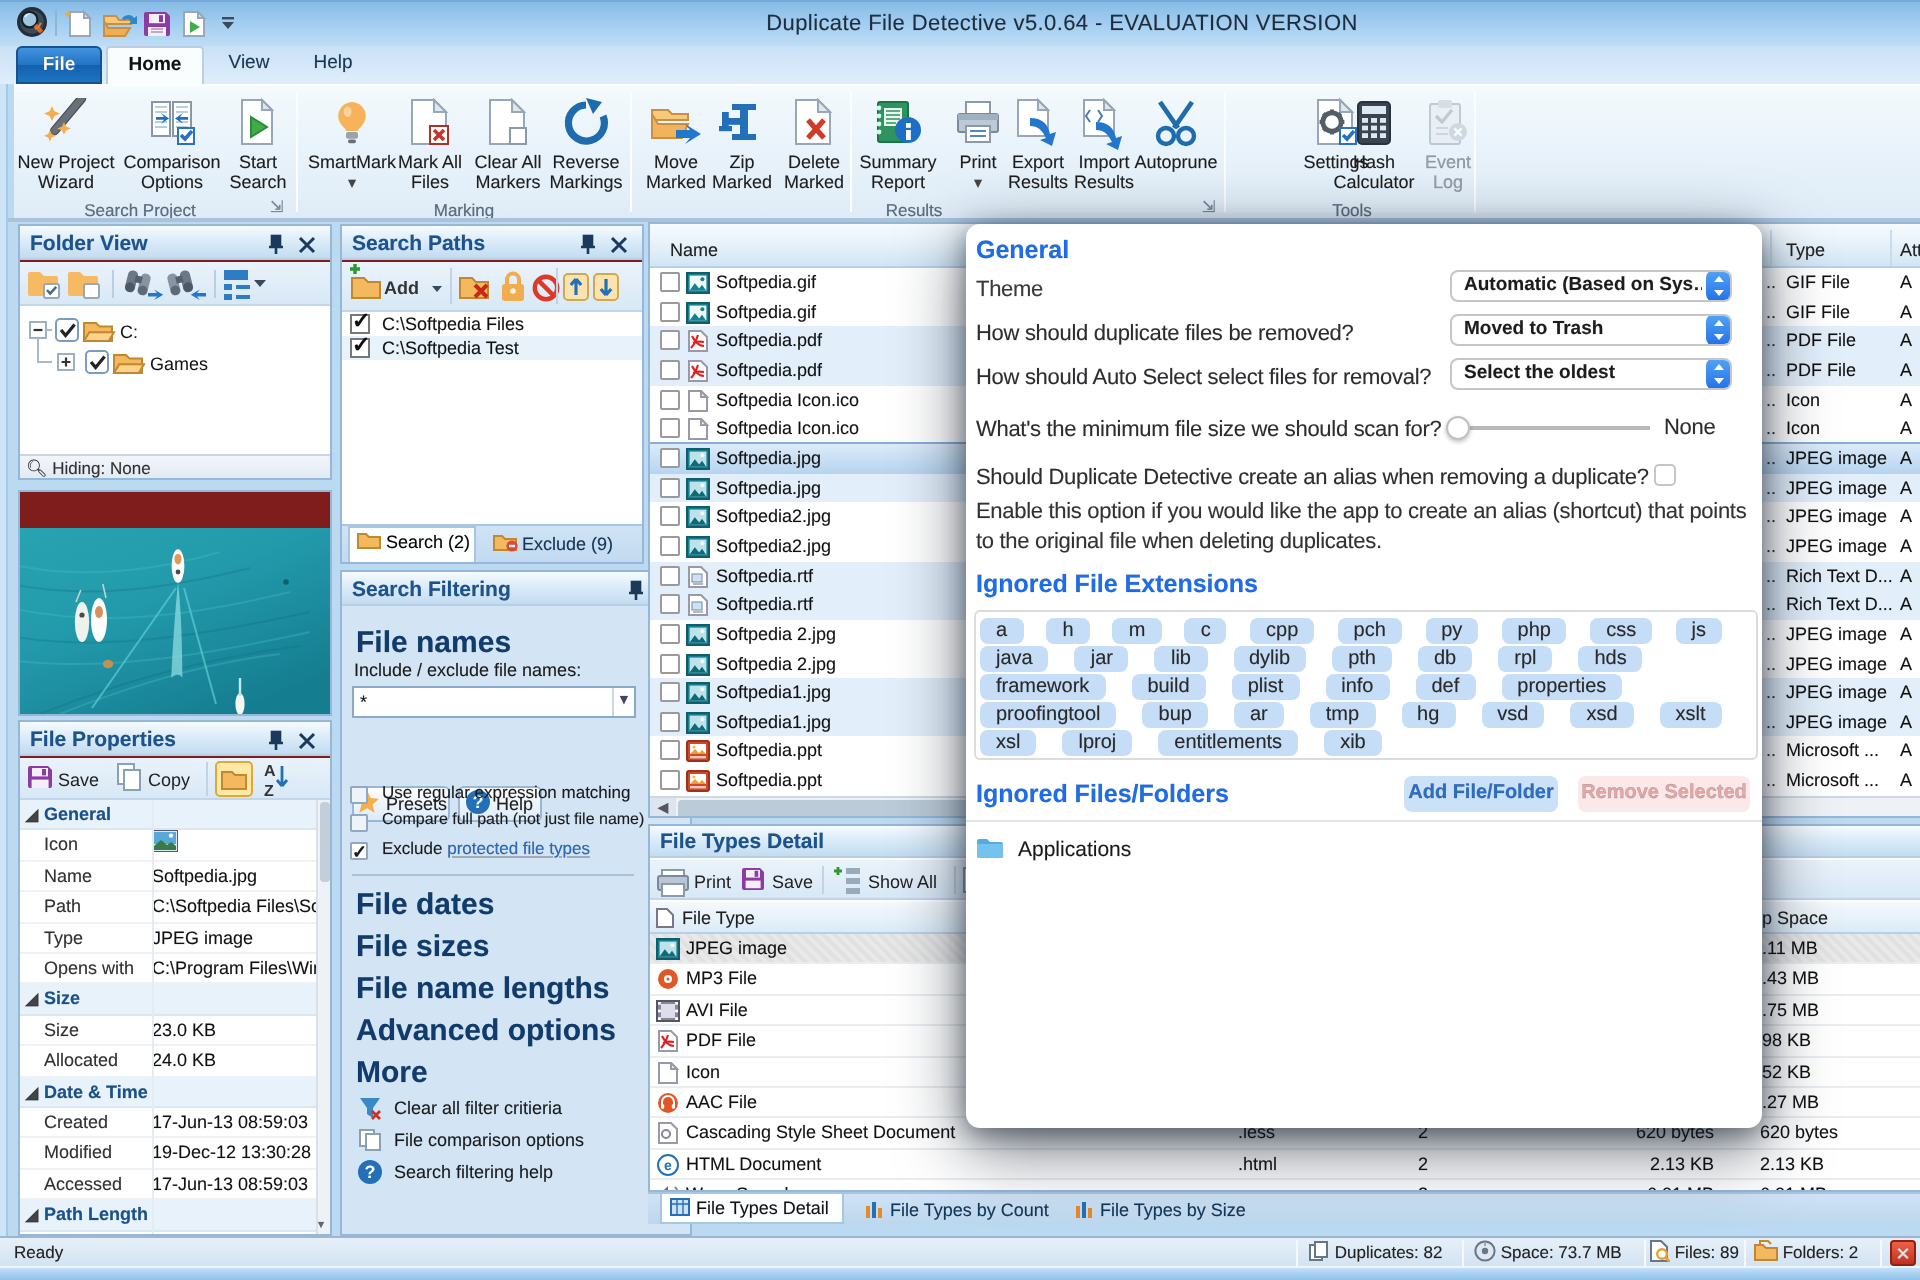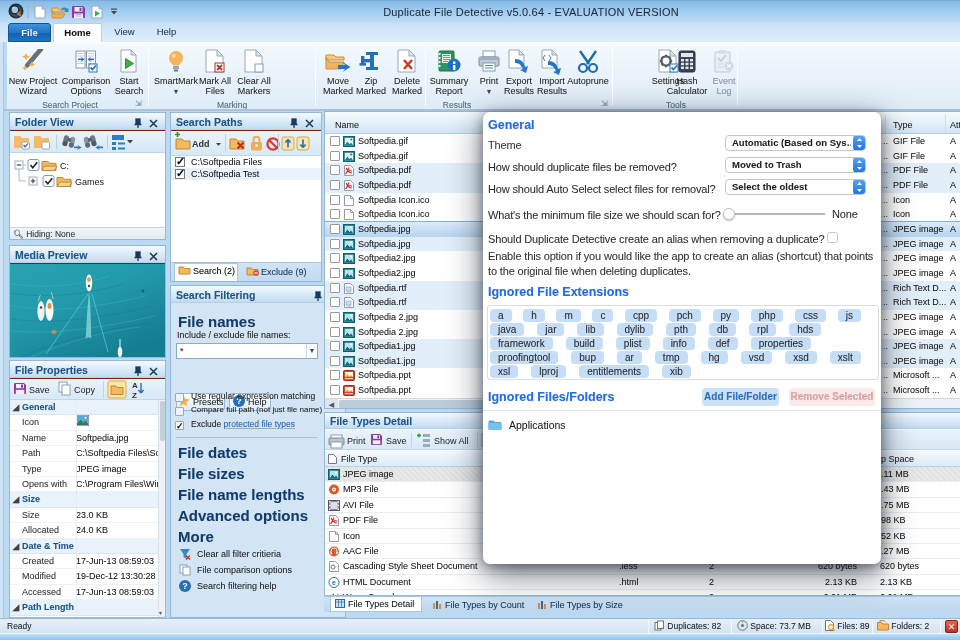--- a/index.html
+++ b/index.html
@@ -139,20 +139,24 @@
         <path d="M4 1h11l6 6v16H4z" fill="#fff" stroke="#97a7b7"></path>
         <path d="M15 1l6 6h-6z" fill="#dde7ef" stroke="#97a7b7"></path>
         <rect x="13" y="14" width="9" height="9" fill="#fff" stroke="#b03028"></rect>
         <path d="M15 16l5 5m0-5l-5 5" stroke="#c8352c" stroke-width="1.8"></path>
       </svg>Mark All<br>Files</div>
   <div class="rbtn" style="left:218px;width:58px;"><svg class="ric" width="26" height="26" viewBox="0 0 26 26">
         <path d="M4 1h11l6 6v16H4z" fill="#fff" stroke="#97a7b7"></path>
         <path d="M15 1l6 6h-6z" fill="#dde7ef" stroke="#97a7b7"></path>
         <rect x="14" y="15" width="8" height="8" fill="#fff" stroke="#8a9aaa"></rect>
       </svg>Clear All<br>Markers</div>
+  <div class="rbtn" style="left:257px;width:58px;"><svg class="ric" width="26" height="26" viewBox="0 0 26 26">
+        <path d="M13 3.5 A 9 9 0 1 0 21.5 9" stroke="#1e6cad" stroke-width="3.6" fill="none"></path>
+        <path d="M13 0l8 2-4.5 6z" fill="#1e6cad"></path>
+      </svg>Reverse<br>Markings</div>
 
   <div class="rbtn" style="left:302px;width:58px;"><svg class="ric" width="28" height="26" viewBox="0 0 28 26">
         <path d="M2 6h8l2 2h8v3H2z" fill="#f8c87c" stroke="#c89040"></path>
         <path d="M2 20V8l3 5h15l-3 7z" fill="#f3b35c" stroke="#c89040"></path>
         <path d="M14 16h7l-2.5-3 8 5-8 5 2.5-3H14z" fill="#2277cc"></path>
       </svg>Move<br>Marked</div>
   <div class="rbtn" style="left:338px;width:52px;"><svg class="ric" width="26" height="26" viewBox="0 0 26 26">
         <path d="M8 3h12v3h-4v12h4v3H8v-3h4V6H8z" fill="#2470b8"></path>
         <rect x="3" y="10" width="10" height="3.4" fill="#2470b8"></rect>
         <rect x="3" y="7" width="3.4" height="9" fill="#2470b8"></rect>
@@ -307,29 +311,20 @@
         <path d="M47 24.5h6l1.8 1.8H61v7.2H47z" fill="#f4b95e" stroke="#c08830"></path>
           <path d="M47 33.5l2.6-4.4H62l-2.6 4.4z" fill="#fbd28c" stroke="#c08830"></path>
         <text x="65" y="32" fill="#111">Games</text>
       </g>
     </svg>
   </div>
   <div class="abs" style="left:0;top:114px;width:155px;height:12px;background:linear-gradient(180deg,#f2f6fa,#e2eaf2);border-top:1px solid #c8d6e4;font-size:8.5px;color:#333;line-height:12px;padding-left:3px;">🔍︎ Hiding: None</div>
 </div>
 
 <div class="panel" style="left:9px;top:245px;width:157px;height:113px;">
-  <div class="phead">Media Preview<span class="pinx"><svg width="26" height="11" viewBox="0 0 26 11">
-          <g stroke="#1a3a5c" stroke-width="1.3" fill="none">
-            <rect x="3" y="1" width="4" height="5" fill="#1a3a5c"></rect>
-            <path d="M1.5 6.5h7M5 6.5V10"></path>
-          </g>
-          <g stroke="#1a3a5c" stroke-width="1.5">
-            <path d="M17 2l7 7M24 2l-7 7"></path>
-          </g>
-        </svg></span></div>
   <div class="abs" style="left:0;top:18px;width:155px;height:93px;">
     <svg width="155" height="93" viewBox="0 0 155 93">
       <defs>
           <linearGradient id="sea" x1="0" y1="0" x2=".7" y2="1">
             <stop offset="0" stop-color="#28a3b0"></stop>
             <stop offset=".45" stop-color="#229aab"></stop>
             <stop offset="1" stop-color="#157d90"></stop>
           </linearGradient>
         </defs>
       <rect width="155" height="93" fill="url(#sea)"></rect>

